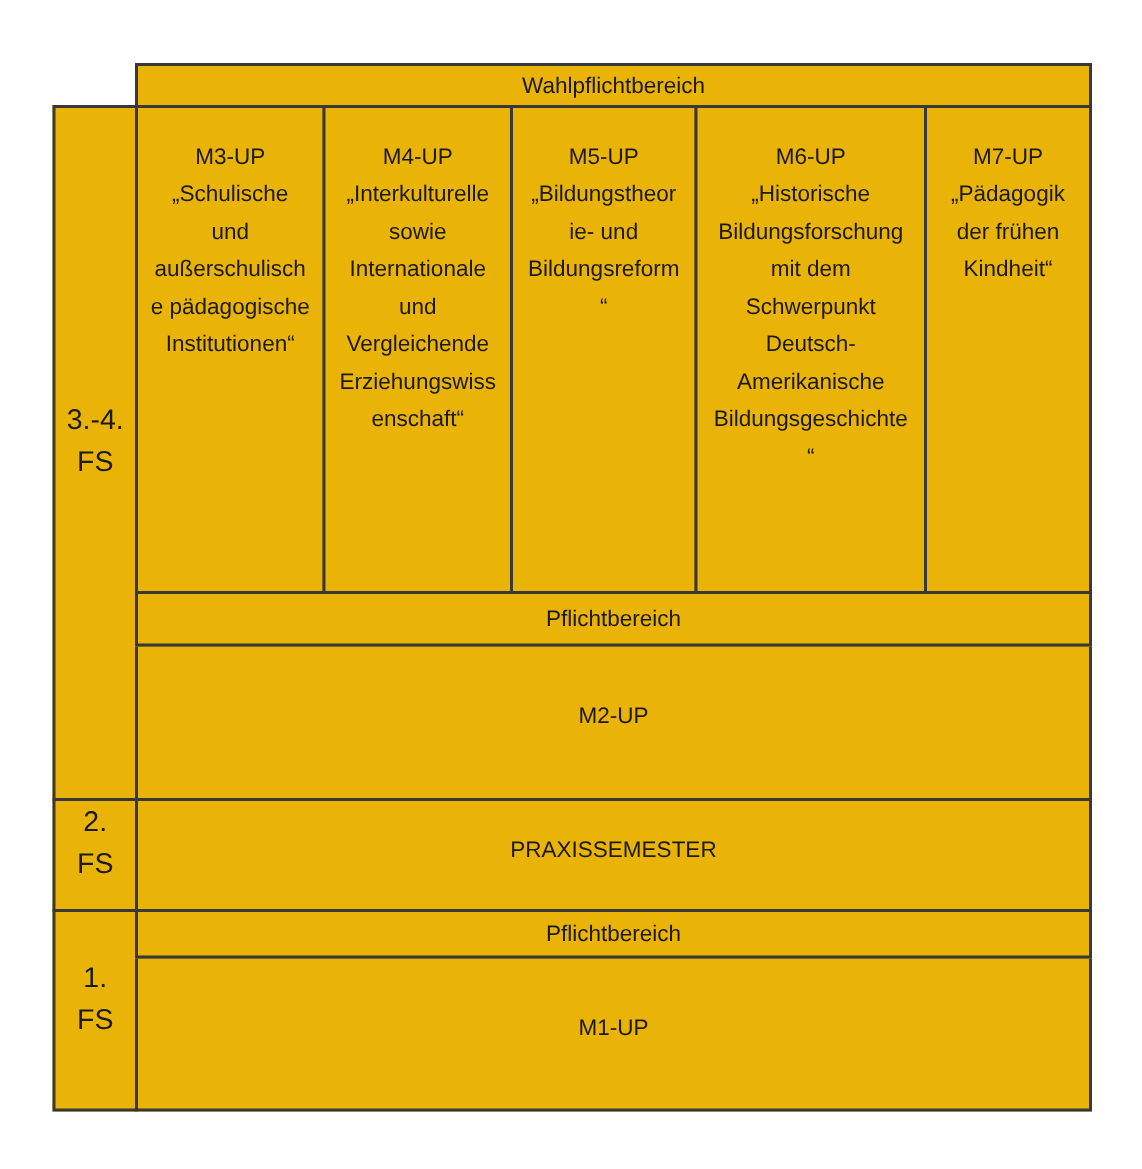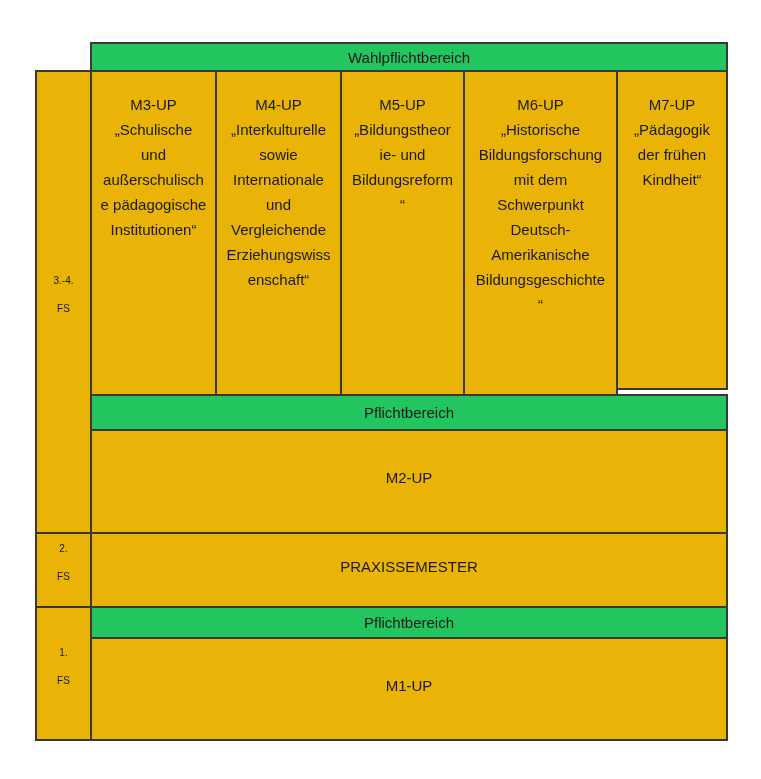--- a/index.html
+++ b/index.html
@@ -18,33 +18,33 @@
     background: #ffffff;
     overflow: hidden;
   }
   .box {
     position: absolute;
     box-sizing: border-box;
     border: 2px solid #383838;
     background: #eab308;
   }
   .header-cell {
-    background: #22c55e;
+    background: #eab308;
     display: flex;
     align-items: center;
     justify-content: center;
     font-size: 15px;
     z-index: 2;
   }
   .sem-cell {
     display: flex;
     align-items: center;
     justify-content: center;
     text-align: center;
-    font-size: 10px;
+    font-size: 19px;
     line-height: 28px;
     white-space: pre-line;
     padding-bottom: 14px;
   }
   .module-cell {
     text-align: center;
     padding-top: 20px;
     font-size: 15px;
     line-height: 25px;
   }
@@ -106,21 +106,21 @@
     <div class="mod-title">„Historische
 Bildungsforschung
 mit dem
 Schwerpunkt
 Deutsch-
 Amerikanische
 Bildungsgeschichte
 “</div>
   </div>
 
-  <div class="box module-cell" style="left:616px; top:70px; width:112px; height:320px;">
+  <div class="box module-cell" style="left:616px; top:70px; width:112px; height:359px;">
     <div class="mod-code">M7-UP</div>
     <div class="mod-title">„Pädagogik
 der frühen
 Kindheit“</div>
   </div>
 
   <div class="box header-cell" style="left:90px; top:394px; width:638px; height:37px;">Pflichtbereich</div>
 
   <div class="box center-cell" style="left:90px; top:429px; width:638px; height:105px;">
     <div class="pre">M2-UP</div>

